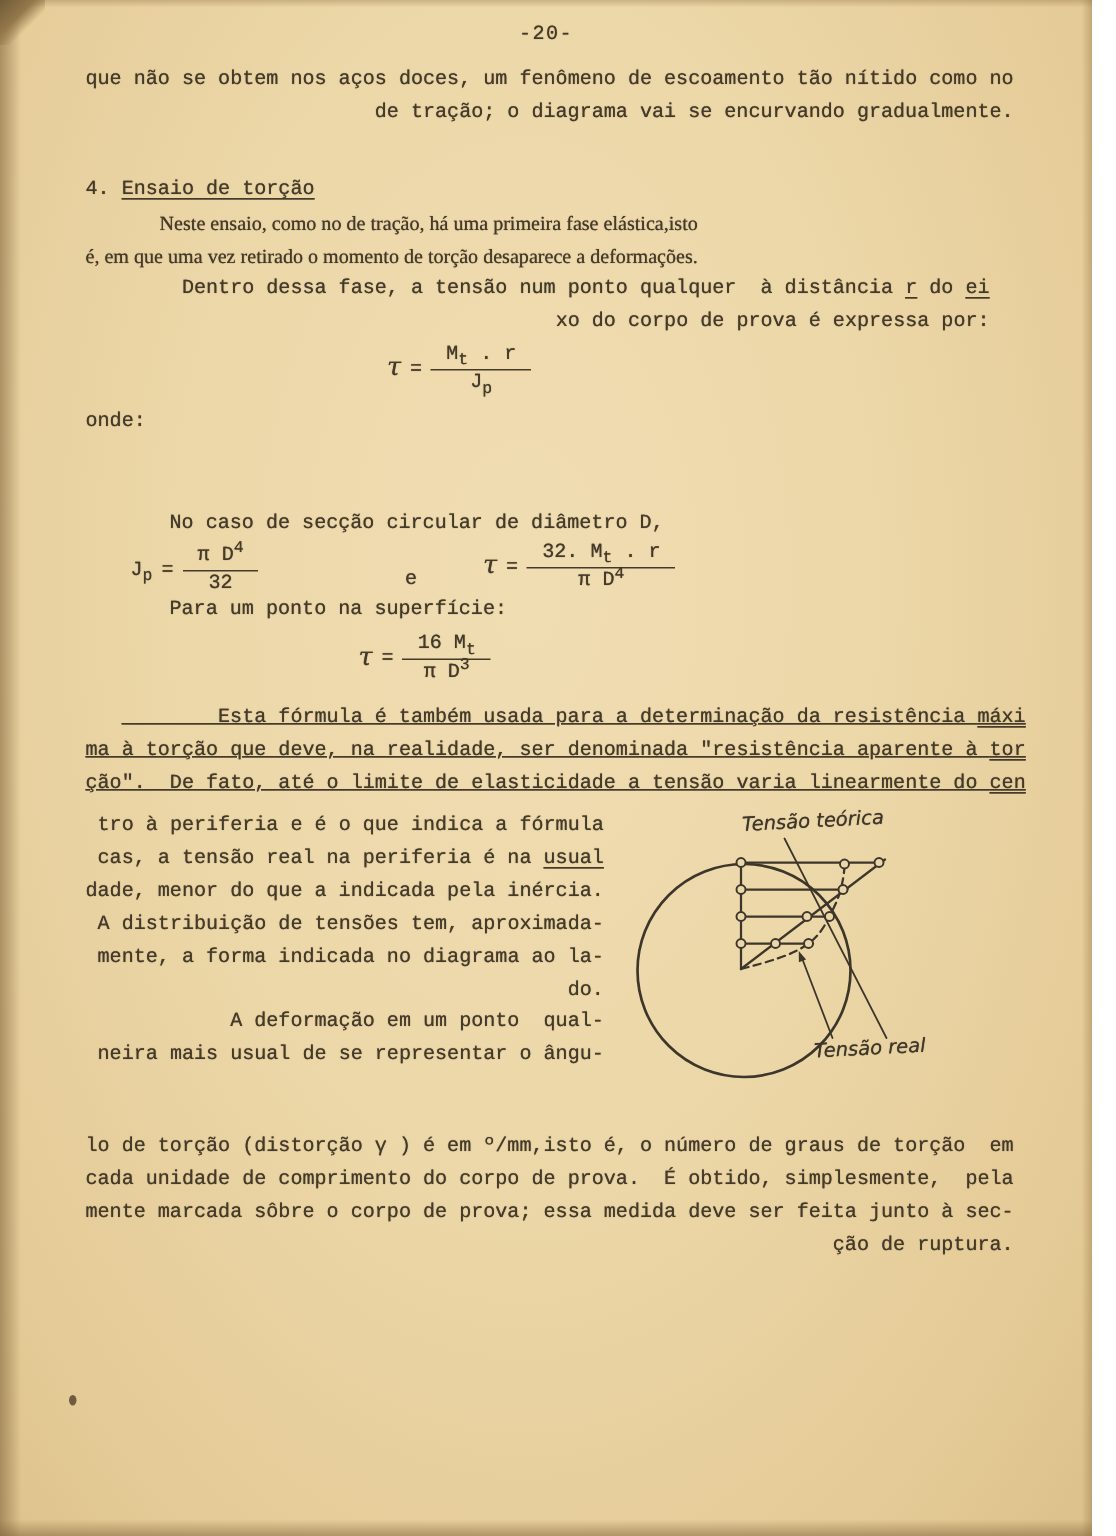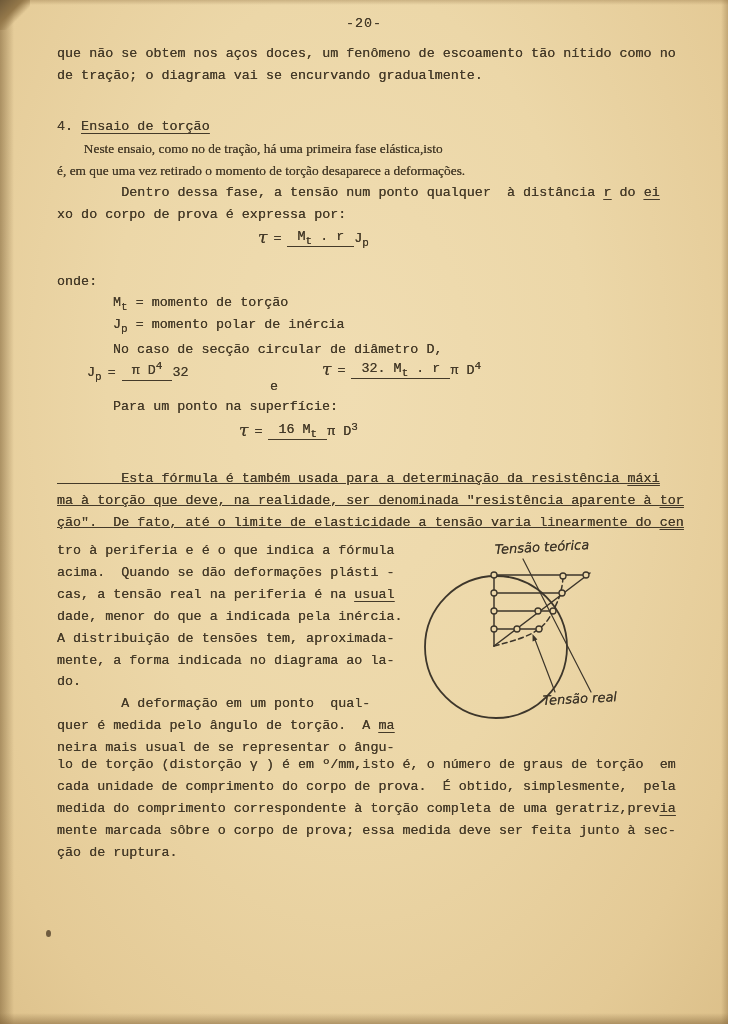--- a/index.html
+++ b/index.html
@@ -21,30 +21,30 @@
   .edge-right{position:absolute;right:0;top:0;bottom:0;width:7px;
     background:linear-gradient(270deg,rgba(140,108,62,.38),rgba(140,108,62,0));}
   .edge-top{position:absolute;left:0;top:0;right:0;height:5px;
     background:linear-gradient(180deg,rgba(140,108,62,.35),rgba(140,108,62,0));}
   .edge-bottom{position:absolute;left:0;bottom:0;right:0;height:11px;
     background:linear-gradient(0deg,rgba(122,92,50,.5),rgba(122,92,50,0));}
   .corner-fold{position:absolute;left:0;top:0;width:30px;height:30px;
     background:linear-gradient(135deg,#6f5a39 0%,#94784a 38%,rgba(148,120,74,0) 62%);}
   .speck{position:absolute;left:46px;top:930px;width:5px;height:7px;border-radius:50%;
     background:#5a4930;opacity:.85;}
-  .block{position:absolute;left:57px;}
+  .block{position:absolute;left:57px;text-align:right;}
   .tl{white-space:pre;line-height:21.9px;}
   .u{text-decoration:underline;text-underline-offset:2.5px;}
   sub{font-size:11px;vertical-align:-0.35em;line-height:0;}
   sup{font-size:11px;vertical-align:0.45em;line-height:0;}
   .pagenum{position:absolute;left:0;right:0;top:16px;text-align:center;letter-spacing:1px;}
   .formula{position:absolute;display:flex;align-items:center;gap:6px;}
   .tau{font-family:"DejaVu Serif",serif;font-style:italic;font-size:17px;line-height:1;
     transform:translateY(-1px);}
-  .frac{display:inline-flex;align-items:center;text-align:center;}
+  .frac{display:inline-flex;flex-direction:column;align-items:center;text-align:center;}
   .frac .num{border-bottom:1.5px solid #443a29;padding:0 10px 2px;white-space:pre;}
   .frac .den{padding-top:1px;white-space:pre;}
   .e-join{position:absolute;left:270px;top:379px;}
   .figure{position:absolute;left:415px;top:535px;width:260px;height:190px;}
   .figure svg{display:block;}
   .fig-label{font-family:"DejaVu Sans",sans-serif;font-style:italic;font-size:13px;
     fill:#3d362b;}
 </style>
 </head>
 <body>
@@ -80,24 +80,20 @@
     <span>=</span>
     <span class="frac">
       <span class="num"><span>M</span><sub>t</sub><span> . r</span></span>
       <span class="den"><span>J</span><sub>p</sub></span>
     </span>
   </div>
 
   <div class="block" style="top:271px;">
       <div class="tl"><span>onde:</span></div>
     </div>
-  <div class="block" style="left:113px;top:292px;">
-      <div class="tl"><span>M</span><sub>t</sub><span> = momento de torção</span></div>
-      <div class="tl"><span>J</span><sub>p</sub><span> = momento polar de inércia</span></div>
-    </div>
   <div class="block" style="left:113px;top:339px;">
       <div class="tl"><span>No caso de secção circular de diâmetro D,</span></div>
     </div>
 
   <div class="formula" style="left:87px;top:363px;">
     <span><span>J</span><sub>p</sub></span>
     <span>=</span>
     <span class="frac">
       <span class="num"><span>π D</span><sup>4</sup></span>
       <span class="den">32</span>
@@ -128,34 +124,31 @@
     </span>
   </div>
 
   <div class="block" style="top:468px;text-decoration:underline;">
       <div class="tl"><span>        Esta fórmula é também usada para a determinação da resistência </span><span class="u">máxi</span></div>
       <div class="tl"><span>ma à torção que deve, na realidade, ser denominada "resistência aparente à </span><span class="u">tor</span></div>
       <div class="tl"><span>ção".  De fato, até o limite de elasticidade a tensão varia linearmente do </span><span class="u">cen</span></div>
     </div>
   <div class="block" style="top:540px;max-width:408px;">
       <div class="tl"><span>tro à periferia e é o que indica a fórmula</span></div>
-      <div class="tl"><span>acima.  Quando se dão deformações plásti -</span></div>
       <div class="tl"><span>cas, a tensão real na periferia é na </span><span class="u">usual</span></div>
       <div class="tl"><span>dade, menor do que a indicada pela inércia.</span></div>
       <div class="tl"><span>A distribuição de tensões tem, aproximada-</span></div>
       <div class="tl"><span>mente, a forma indicada no diagrama ao la-</span></div>
       <div class="tl"><span>do.</span></div>
       <div class="tl"><span>        A deformação em um ponto  qual-</span></div>
-      <div class="tl"><span>quer é medida pelo ângulo de torção.  A </span><span class="u">ma</span></div>
       <div class="tl"><span>neira mais usual de se representar o ângu-</span></div>
     </div>
   <div class="block" style="top:754px;">
       <div class="tl"><span>lo de torção (distorção γ ) é em º/mm,isto é, o número de graus de torção  em</span></div>
       <div class="tl"><span>cada unidade de comprimento do corpo de prova.  É obtido, simplesmente,  pela</span></div>
-      <div class="tl"><span>medida do comprimento correspondente à torção completa de uma geratriz,prev</span><span class="u">ia</span></div>
       <div class="tl"><span>mente marcada sôbre o corpo de prova; essa medida deve ser feita junto à sec-</span></div>
       <div class="tl"><span>ção de ruptura.</span></div>
     </div>
 
   <div class="figure">
     <svg width="260" height="190" viewBox="0 0 260 190">
       <g stroke="#3d362b" stroke-width="1.5" fill="none" stroke-linecap="round">
         <circle cx="81" cy="112" r="71" stroke-width="1.8"></circle>
         <line x1="79" y1="40" x2="79" y2="111"></line>
         <line x1="79" y1="40" x2="172" y2="40"></line>

